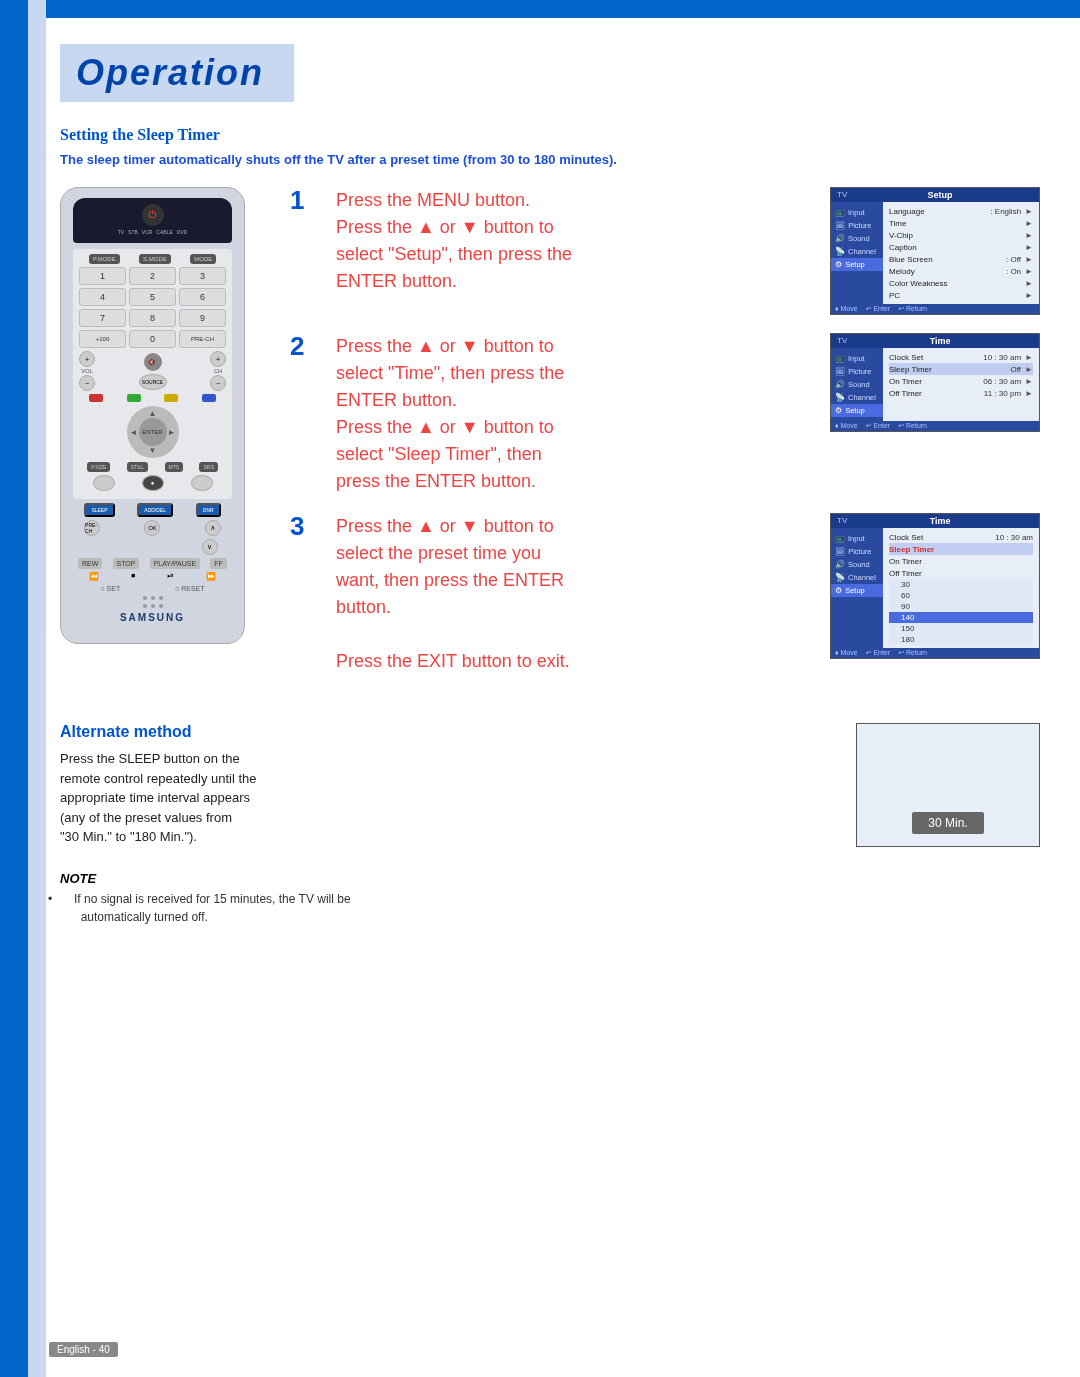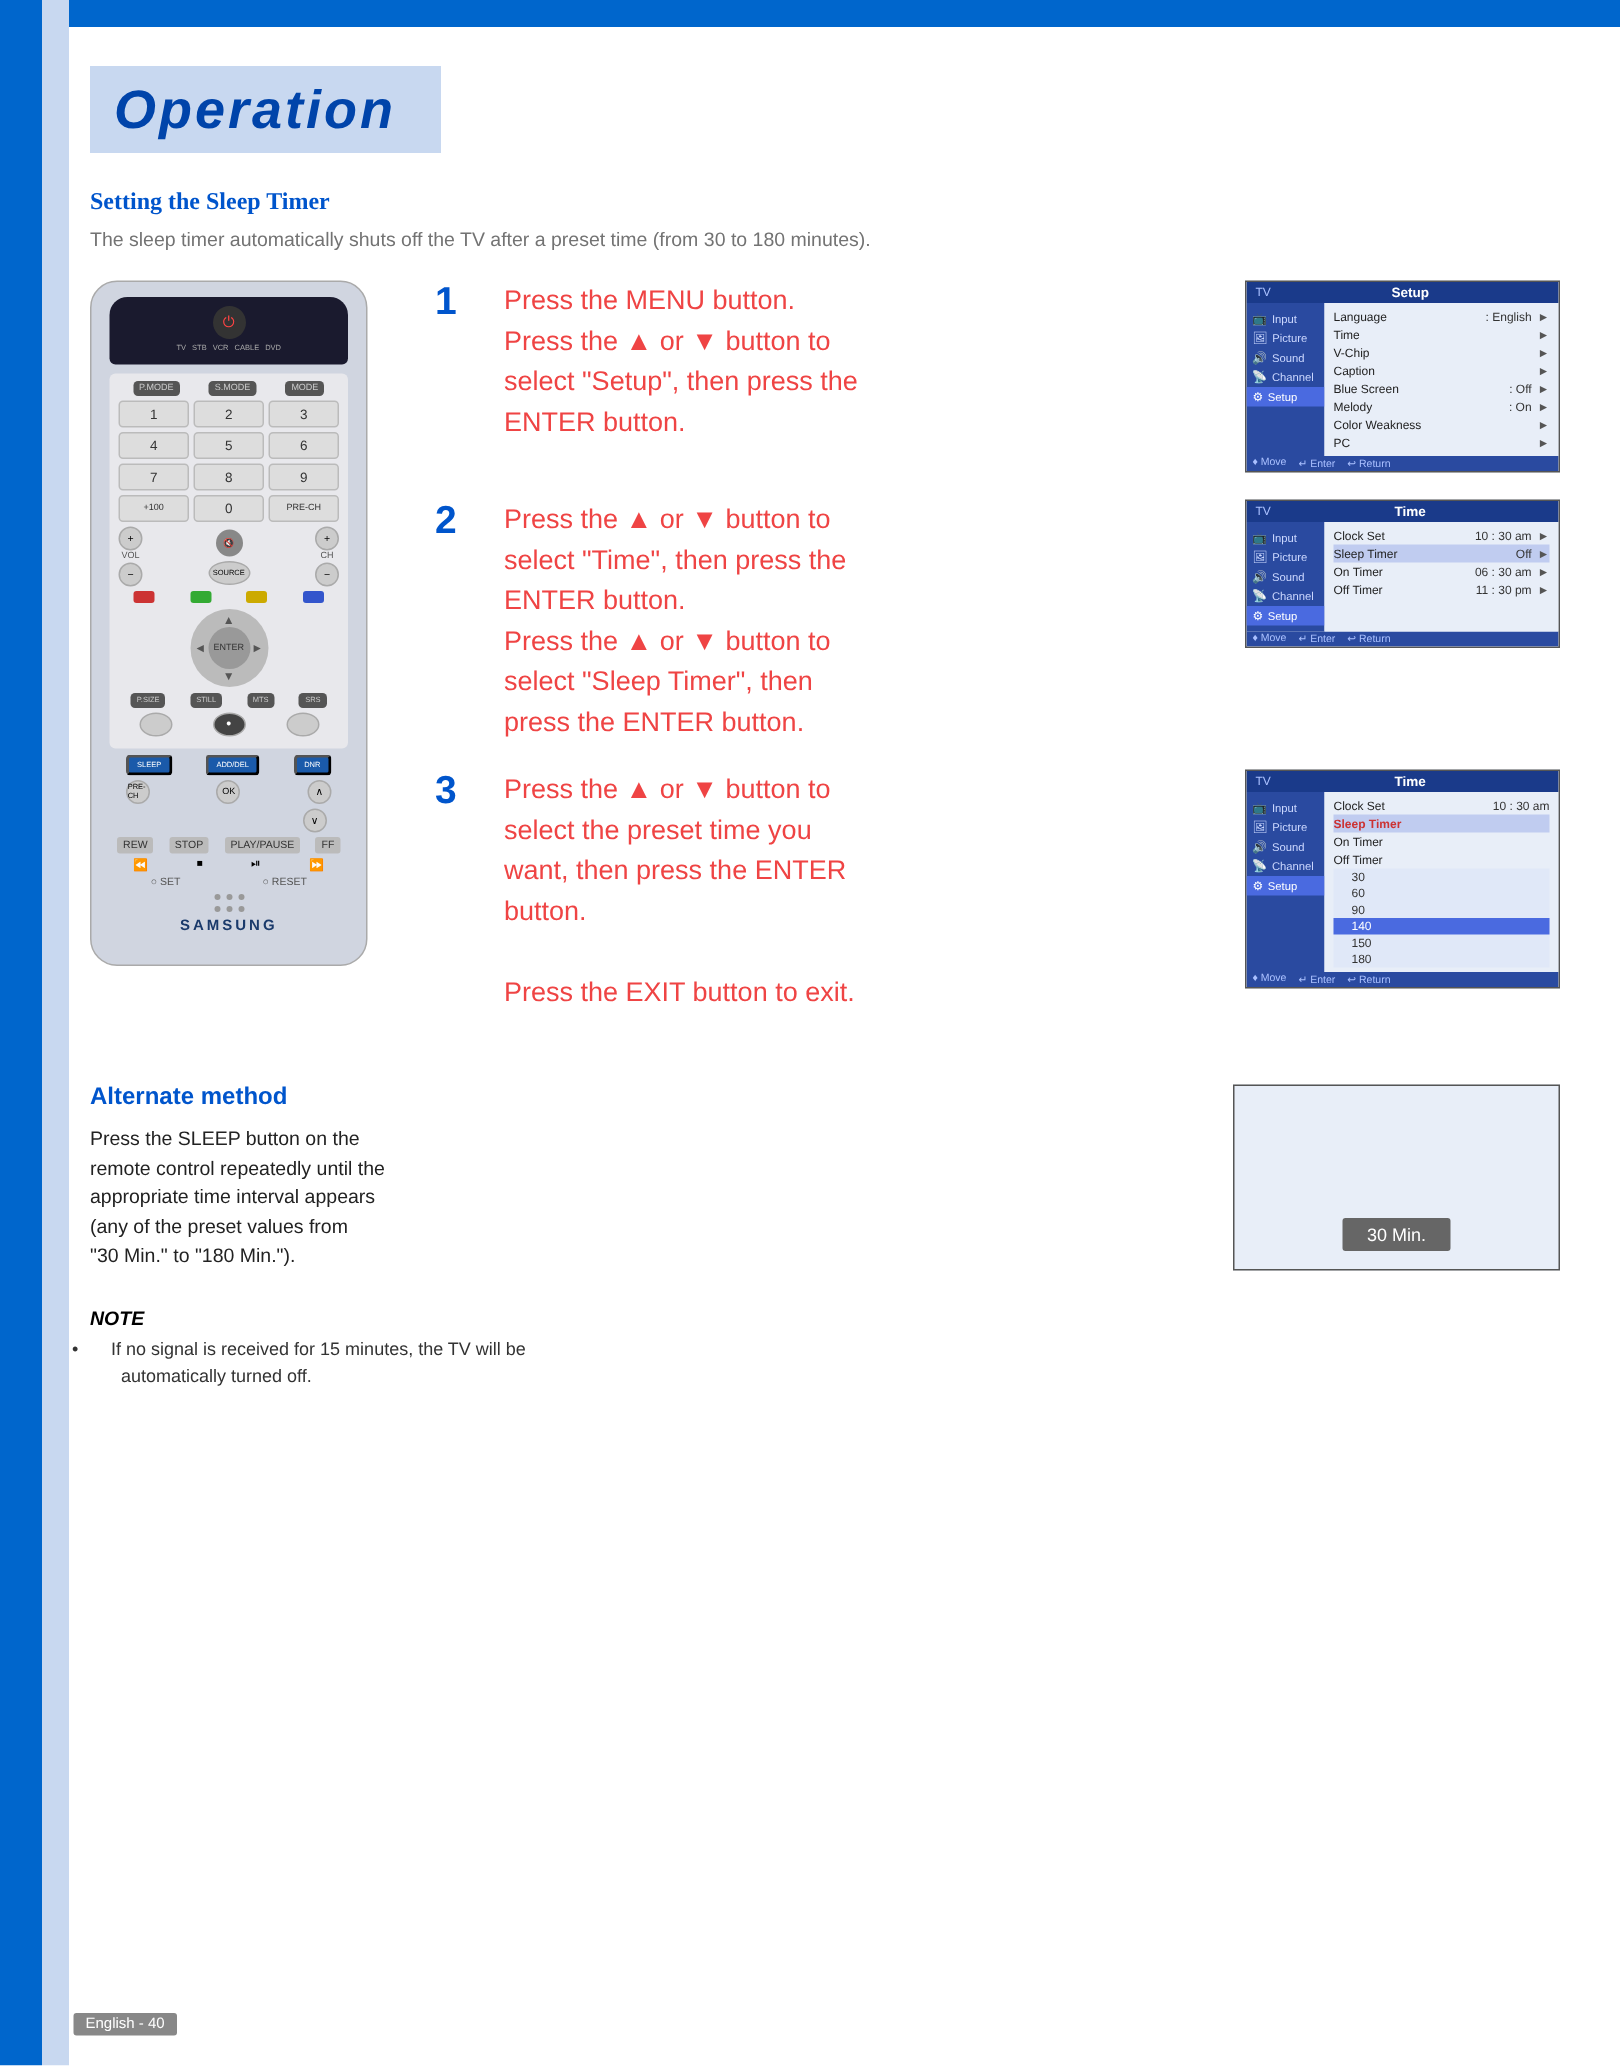--- a/index.html
+++ b/index.html
@@ -66,22 +66,23 @@
     .section-heading {
       color: #0055cc;
       font-size: 16px;
       font-weight: bold;
       margin-bottom: 8px;
       font-family: Liberation Serif, serif;
     }
 
     .section-desc {
       font-size: 13px;
-      color: #737373;
+      color: #1d4ed8;
       margin-bottom: 20px;
+      font-weight: bold;
     }
 
     
     .content-row {
       display: flex;
       gap: 30px;
       align-items: flex-start;
       margin-bottom: 30px;
     }
 
@@ -434,21 +435,21 @@
       margin-bottom: 8px;
     }
 
     .alternate-desc {
       font-size: 13px;
       color: #222;
       line-height: 1.5;
     }
 
     .alternate-screen-box {
-      width: 218px;
+      width: 184px;
       border: 1.5px solid #555;
       background: #e8eef8;
       min-height: 100px;
       display: flex;
       align-items: flex-end;
       justify-content: center;
       padding-bottom: 12px;
     }
 
     .sleep-display {

